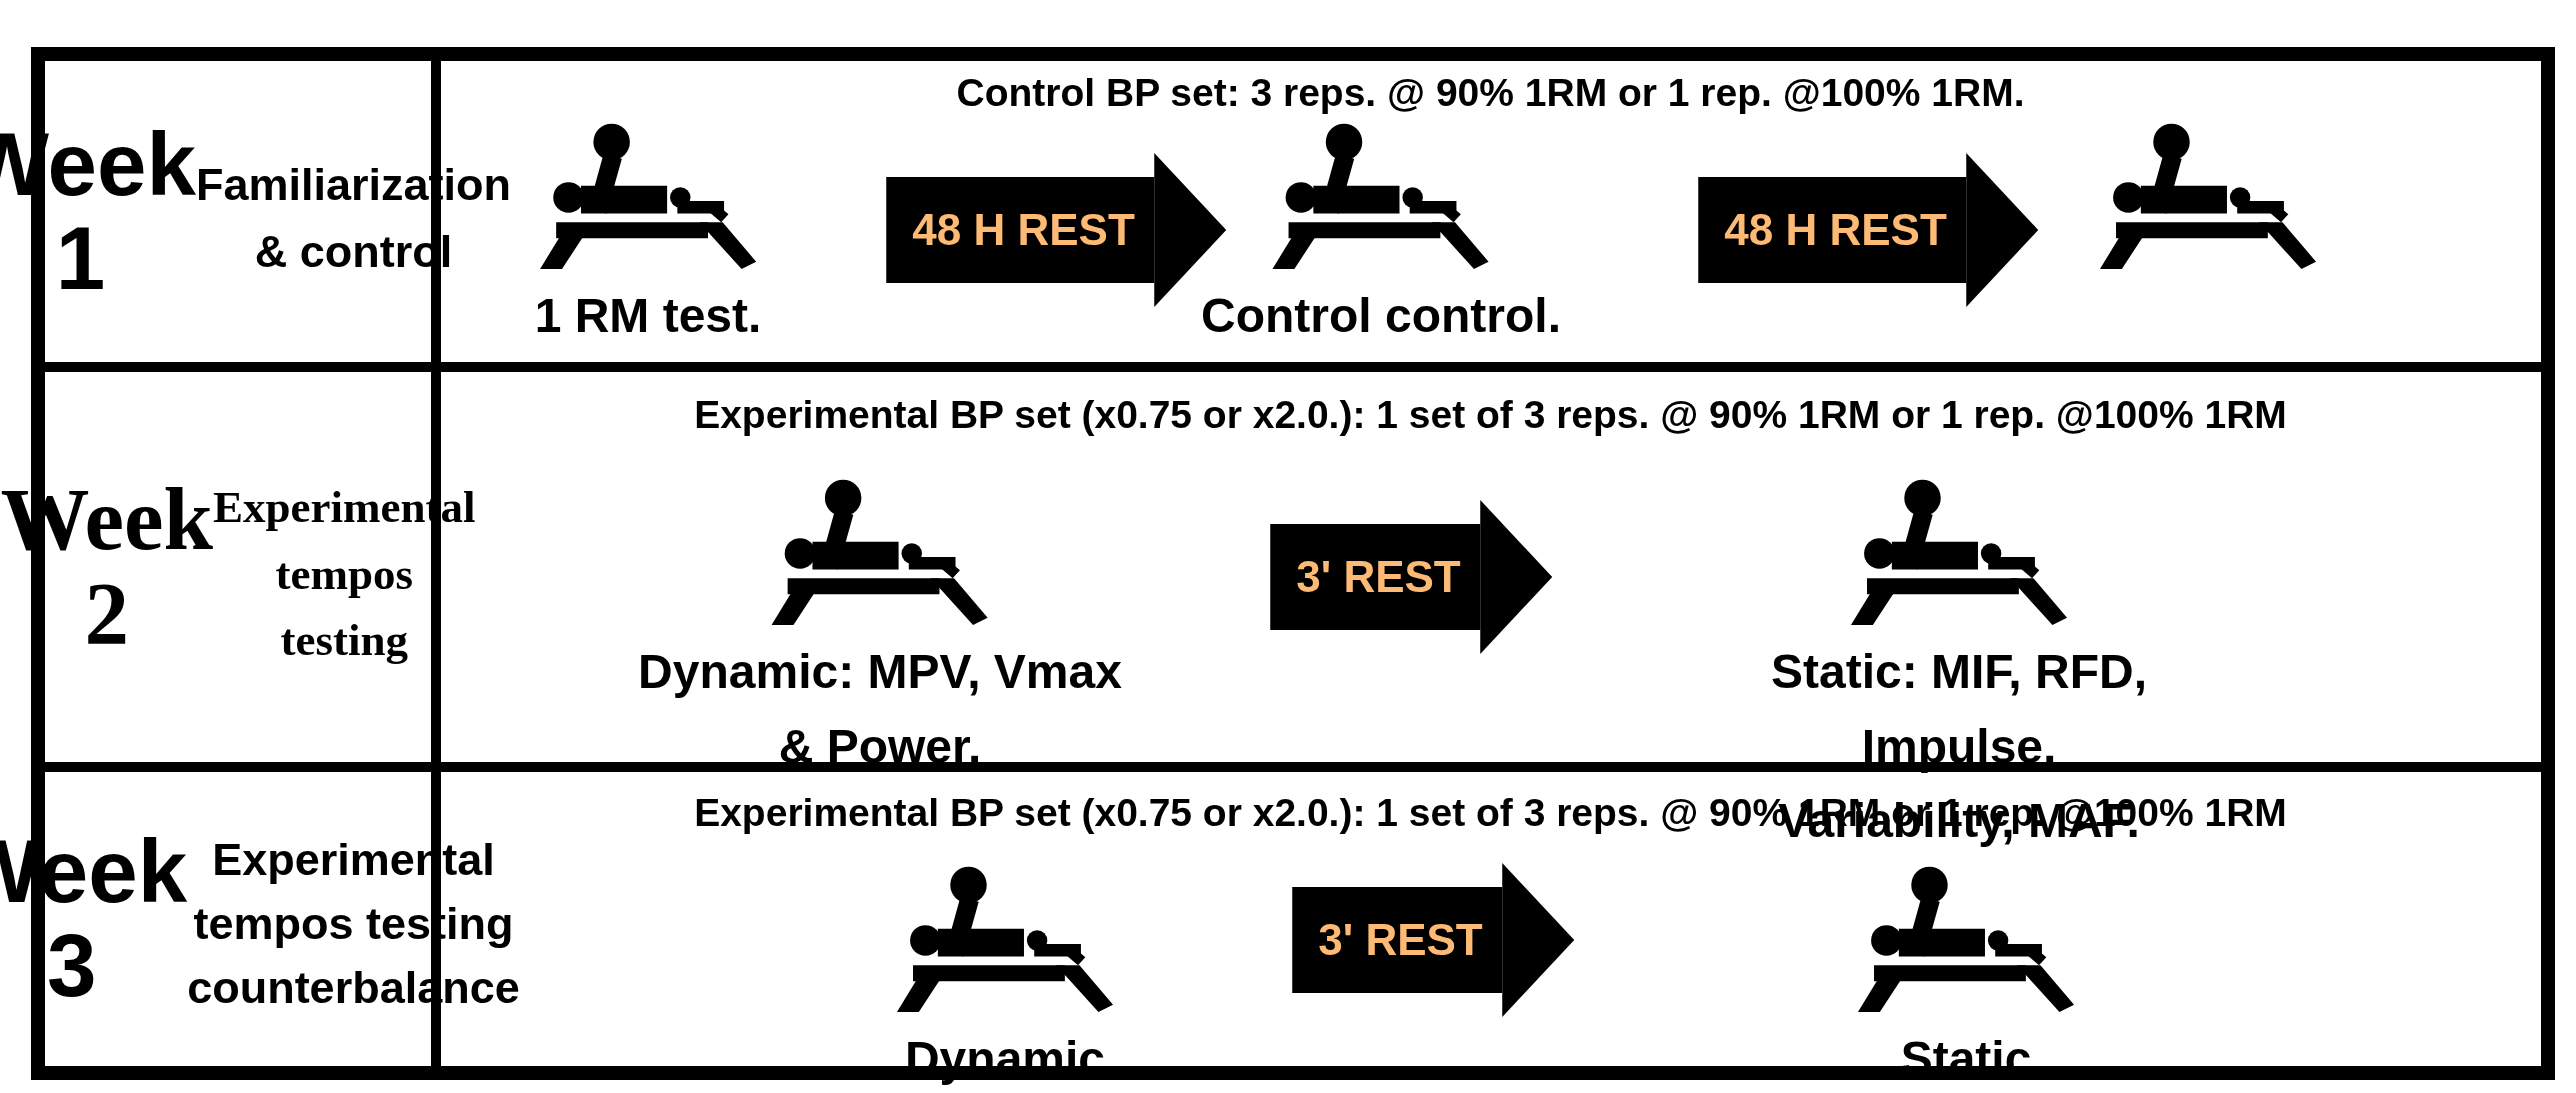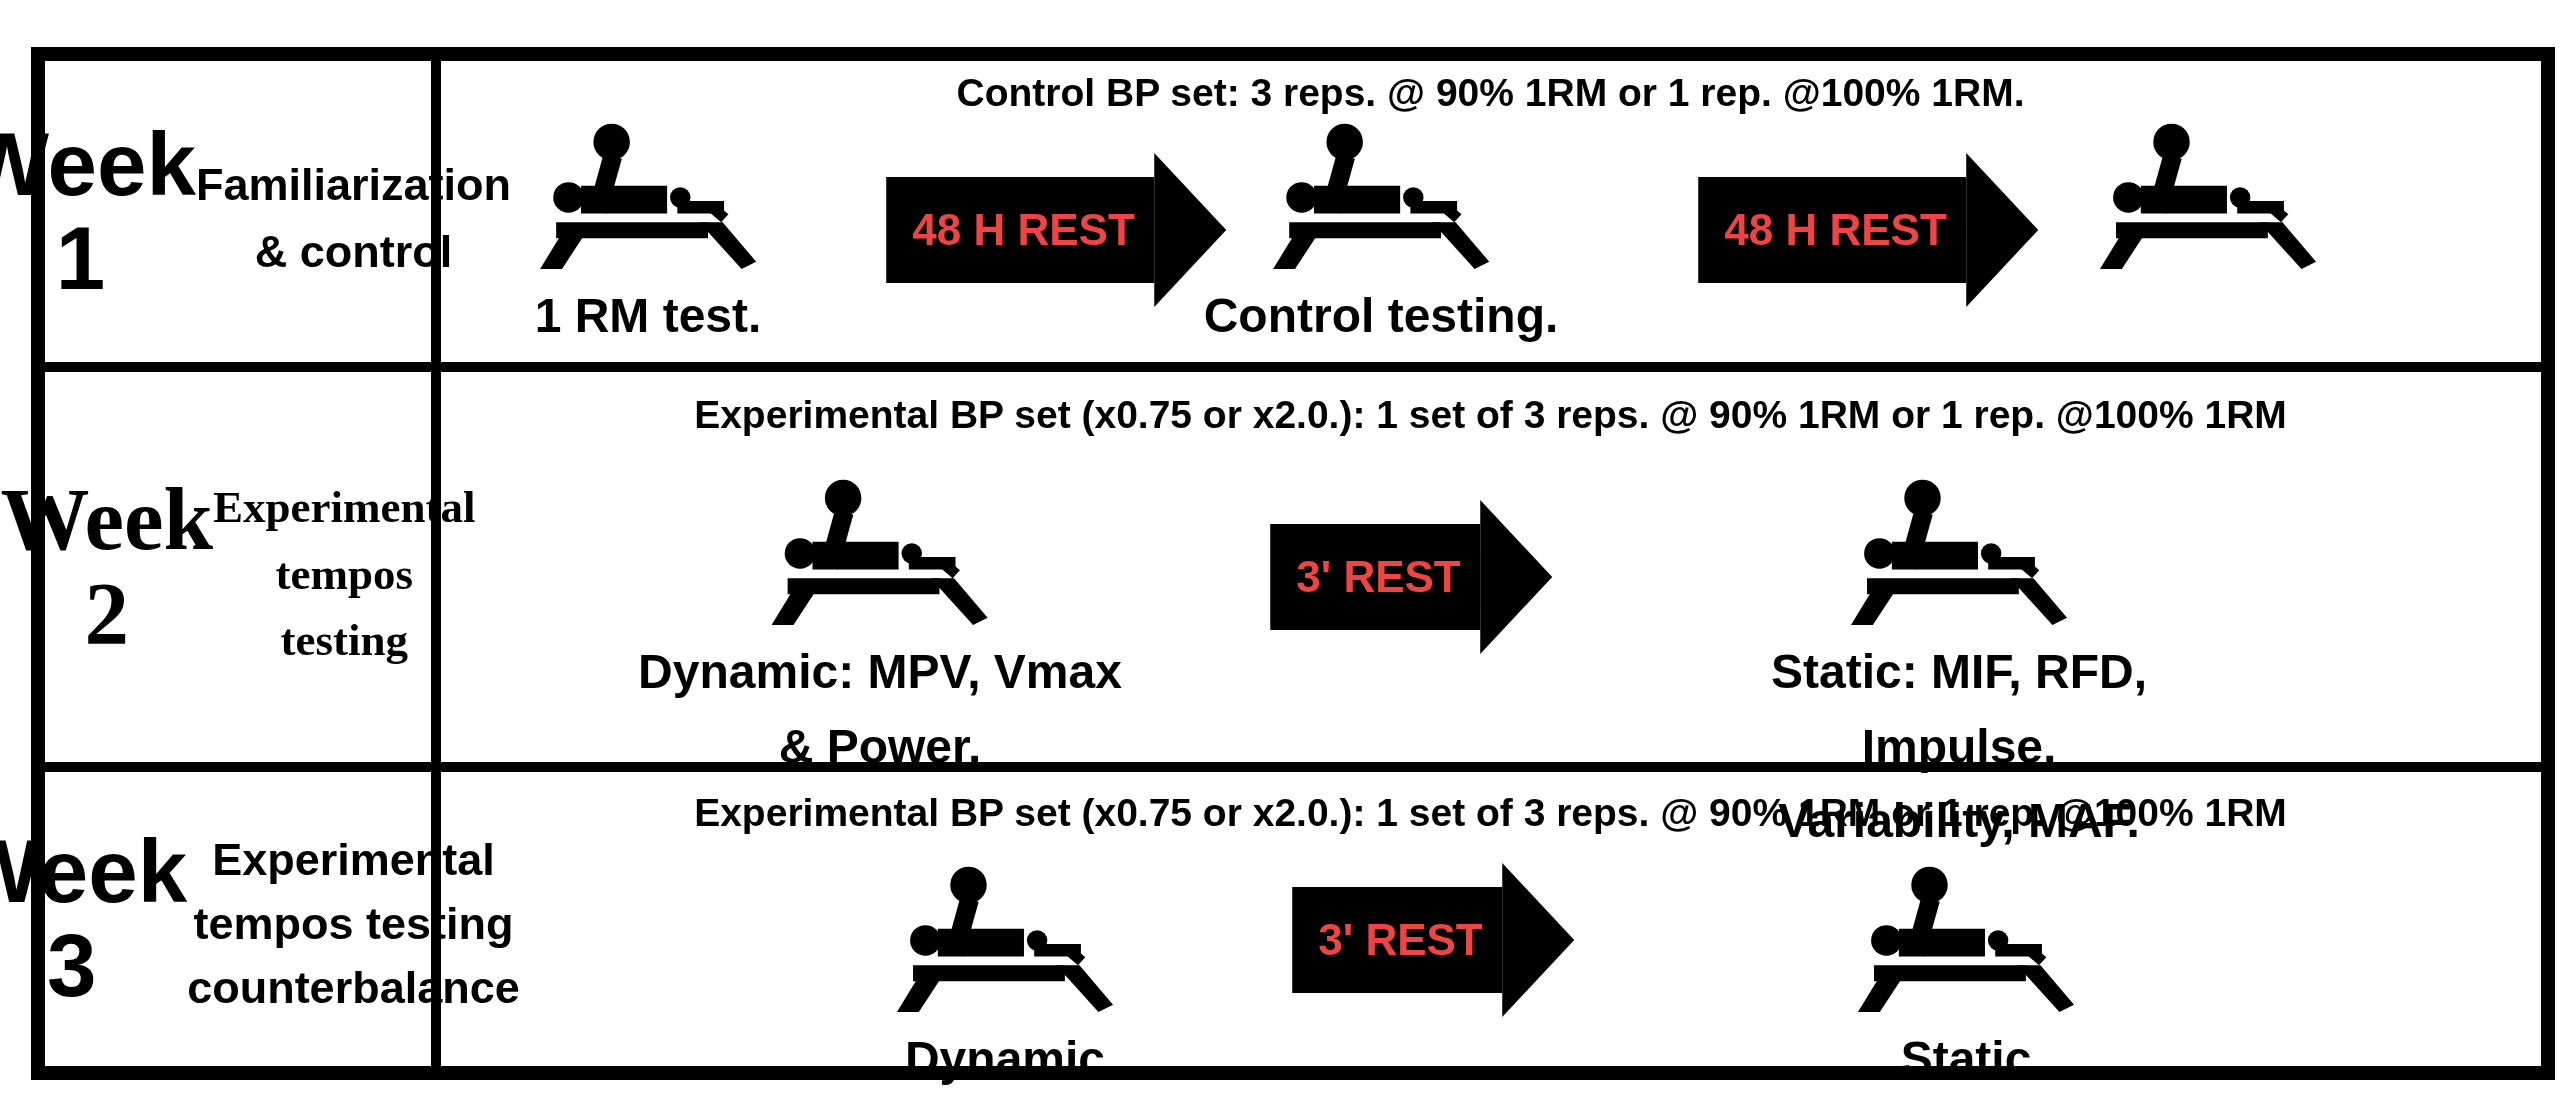--- a/index.html
+++ b/index.html
@@ -36,21 +36,21 @@
   .rcell.r1 .protocol{top:10.2px;}
   .rcell.r2 .protocol{top:22px;}
   .rcell.r3 .protocol{top:19px;}
 
   .station{position:absolute;transform:translateX(-50%);display:flex;flex-direction:column;align-items:center;}
   .station svg{width:219px;height:146px;display:block;}
   .slabel{font-size:48px;text-align:center;white-space:pre-line;line-height:1.55;margin-top:10.2px;}
 
   .arrow{position:absolute;transform:translateX(-50%);display:flex;align-items:center;height:154px;}
   .abody{
-    background:#000;color:#ef4444;height:106px;display:flex;align-items:center;justify-content:center;
+    background:#000;color:#fdba74;height:106px;display:flex;align-items:center;justify-content:center;
     font-size:44px;padding:0 19px 0 26px;white-space:nowrap;
   }
   .ahead{width:0;height:0;border-top:77px solid transparent;border-bottom:77px solid transparent;border-left:72px solid #000;}
 
   
   .r1 .s1{left:207px;top:62px;}  .r1 .s2{left:940px;top:62px;} .r1 .s3{left:1767px;top:62px;}
   .r1 .a1{left:615px;top:92px;} .r1 .a2{left:1427px;top:92px;}
   .r2 .s1{left:439px;top:108px;} .r2 .s2{left:1518px;top:108px;}
   .r2 .a1{left:970px;top:129px;}
   .r3 .s1{left:564px;top:94px;} .r3 .s2{left:1525px;top:94px;}
@@ -101,21 +101,21 @@
 
       <div class="arrow a1">
         <div class="abody">48 H REST</div>
         <div class="ahead"></div>
       </div>
 
       <div class="station s2">
         <svg viewBox="0 0 150 100">
             <use href="#benchpress"></use>
           </svg>
-        <div class="slabel">Control testing.</div>
+        <div class="slabel">Control control.</div>
       </div>
 
       <div class="arrow a2">
         <div class="abody">48 H REST</div>
         <div class="ahead"></div>
       </div>
 
       <div class="station s3">
         <svg viewBox="0 0 150 100">
             <use href="#benchpress"></use>

